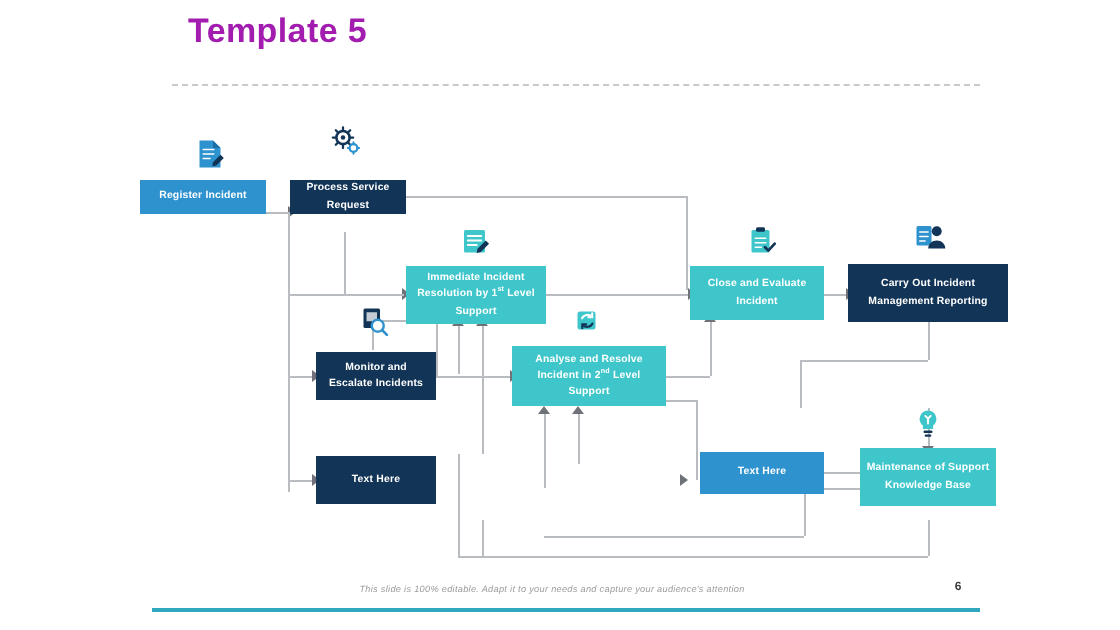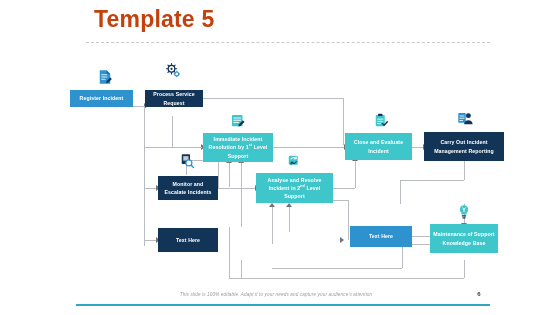--- a/index.html
+++ b/index.html
@@ -8,21 +8,21 @@
     background:#ffffff;
     font-family:"Liberation Sans", sans-serif;
     overflow:hidden;
     position:relative;
   }
   .slide{position:absolute;inset:0;background:#fff;}
 
   
   .title{
     position:absolute;left:94px;top:6px;
-    font-size:23px;font-weight:bold;color:#c2410c;
+    font-size:17px;font-weight:bold;color:#a21caf;
     letter-spacing:.2px;
   }
   .title-rule{
     position:absolute;left:86px;top:42px;width:404px;height:0;
     border-top:1px dashed #c9c9c9;
   }
 
   
   .canvas{position:absolute;left:0;top:48px;width:560px;height:232px;}
 

